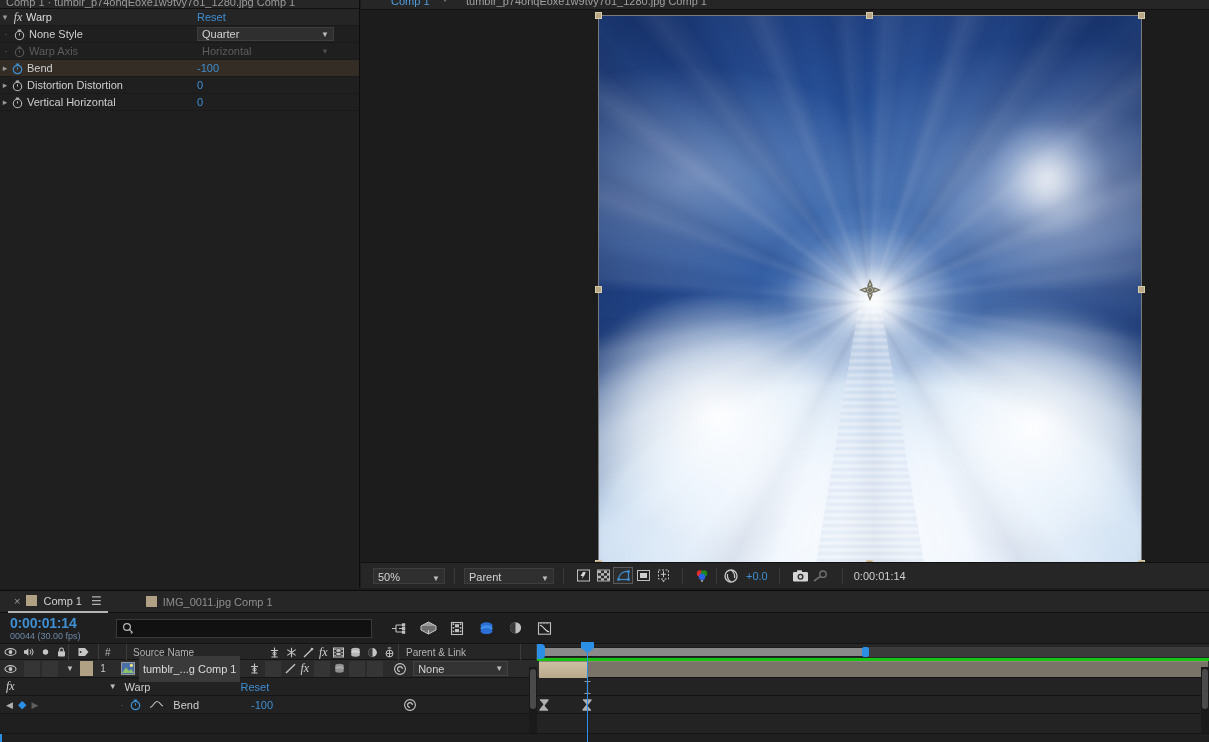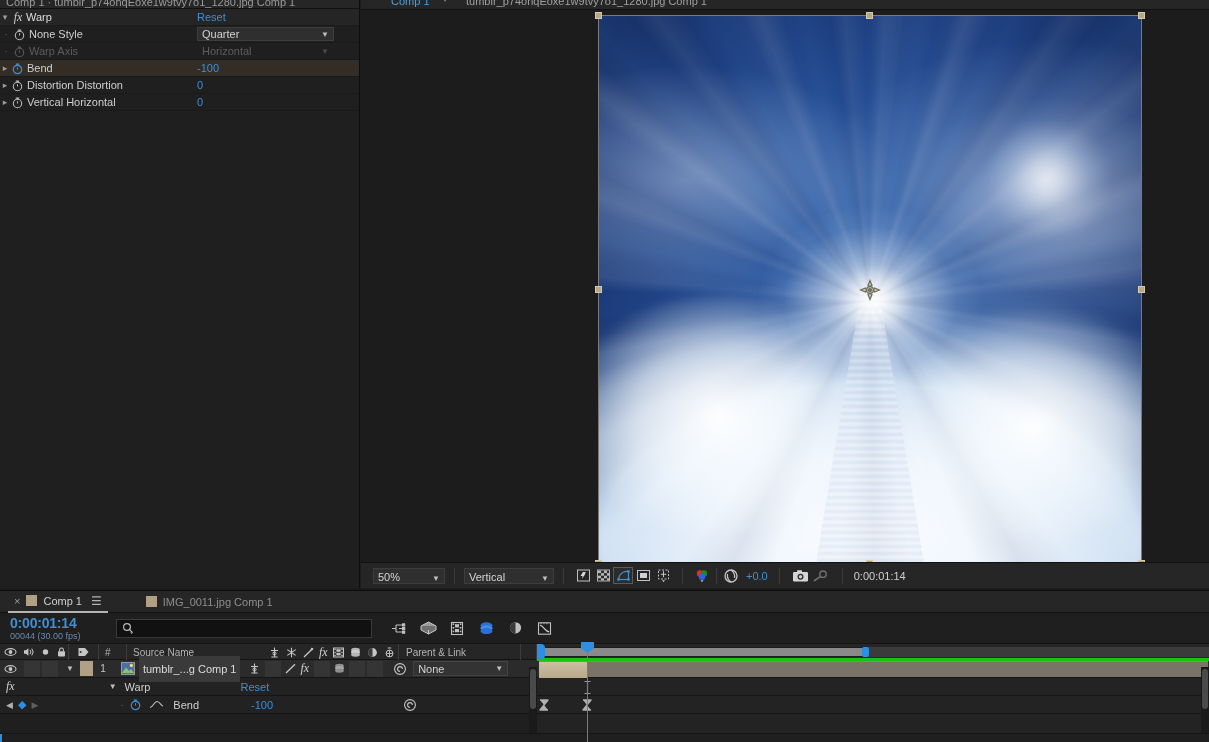--- a/index.html
+++ b/index.html
@@ -420,21 +420,21 @@
       </div>
     </div>
 
     <div id="viewer-toolbar">
       <div class="vt-select" style="width:72px">
         <span>50%</span>
         <span class="chev">▼</span>
       </div>
       <div class="vt-sep"></div>
       <div class="vt-select" style="width:90px">
-        <span>Vertical</span>
+        <span>Parent</span>
         <span class="chev">▼</span>
       </div>
       <div class="vt-sep"></div>
 
       <div class="vt-icon">
         <svg width="15" height="15" viewBox="0 0 15 15">
             <rect x="1.5" y="2" width="12" height="11" fill="none" stroke="#c0c0c0"></rect>
             <path d="M7 4 L4.5 8 h2.2 l-1 3 3.2-4.2H8.7L9.8 4z" fill="#dcdcdc"></path>
           </svg>
       </div>

